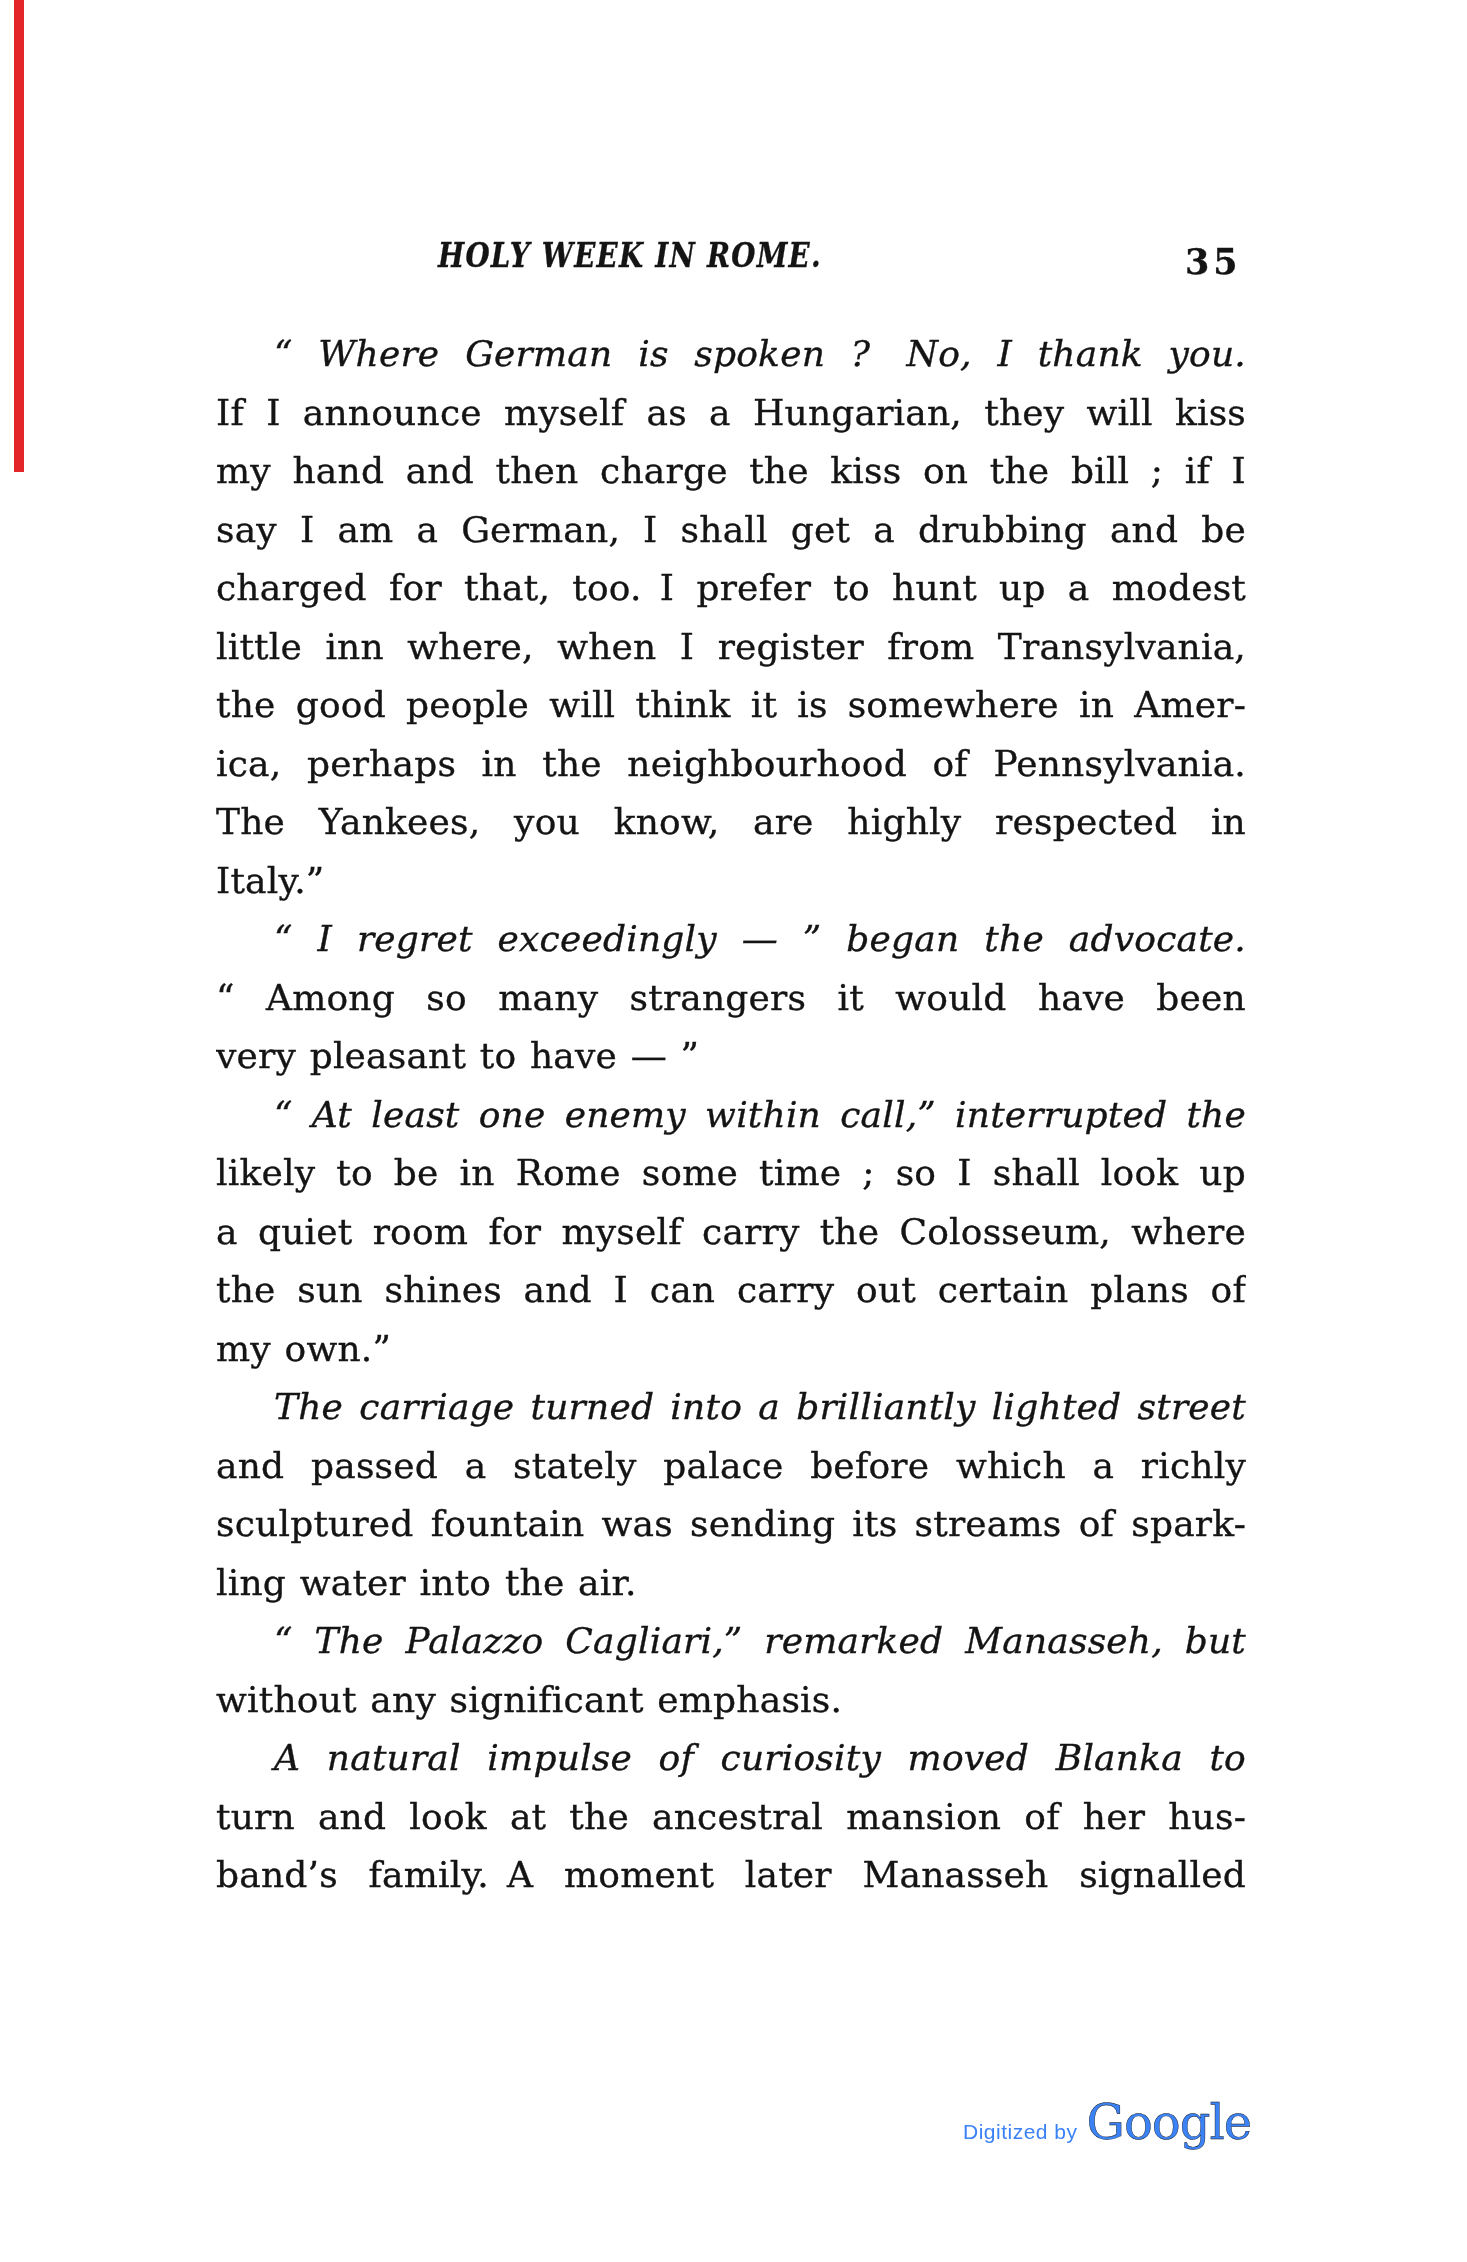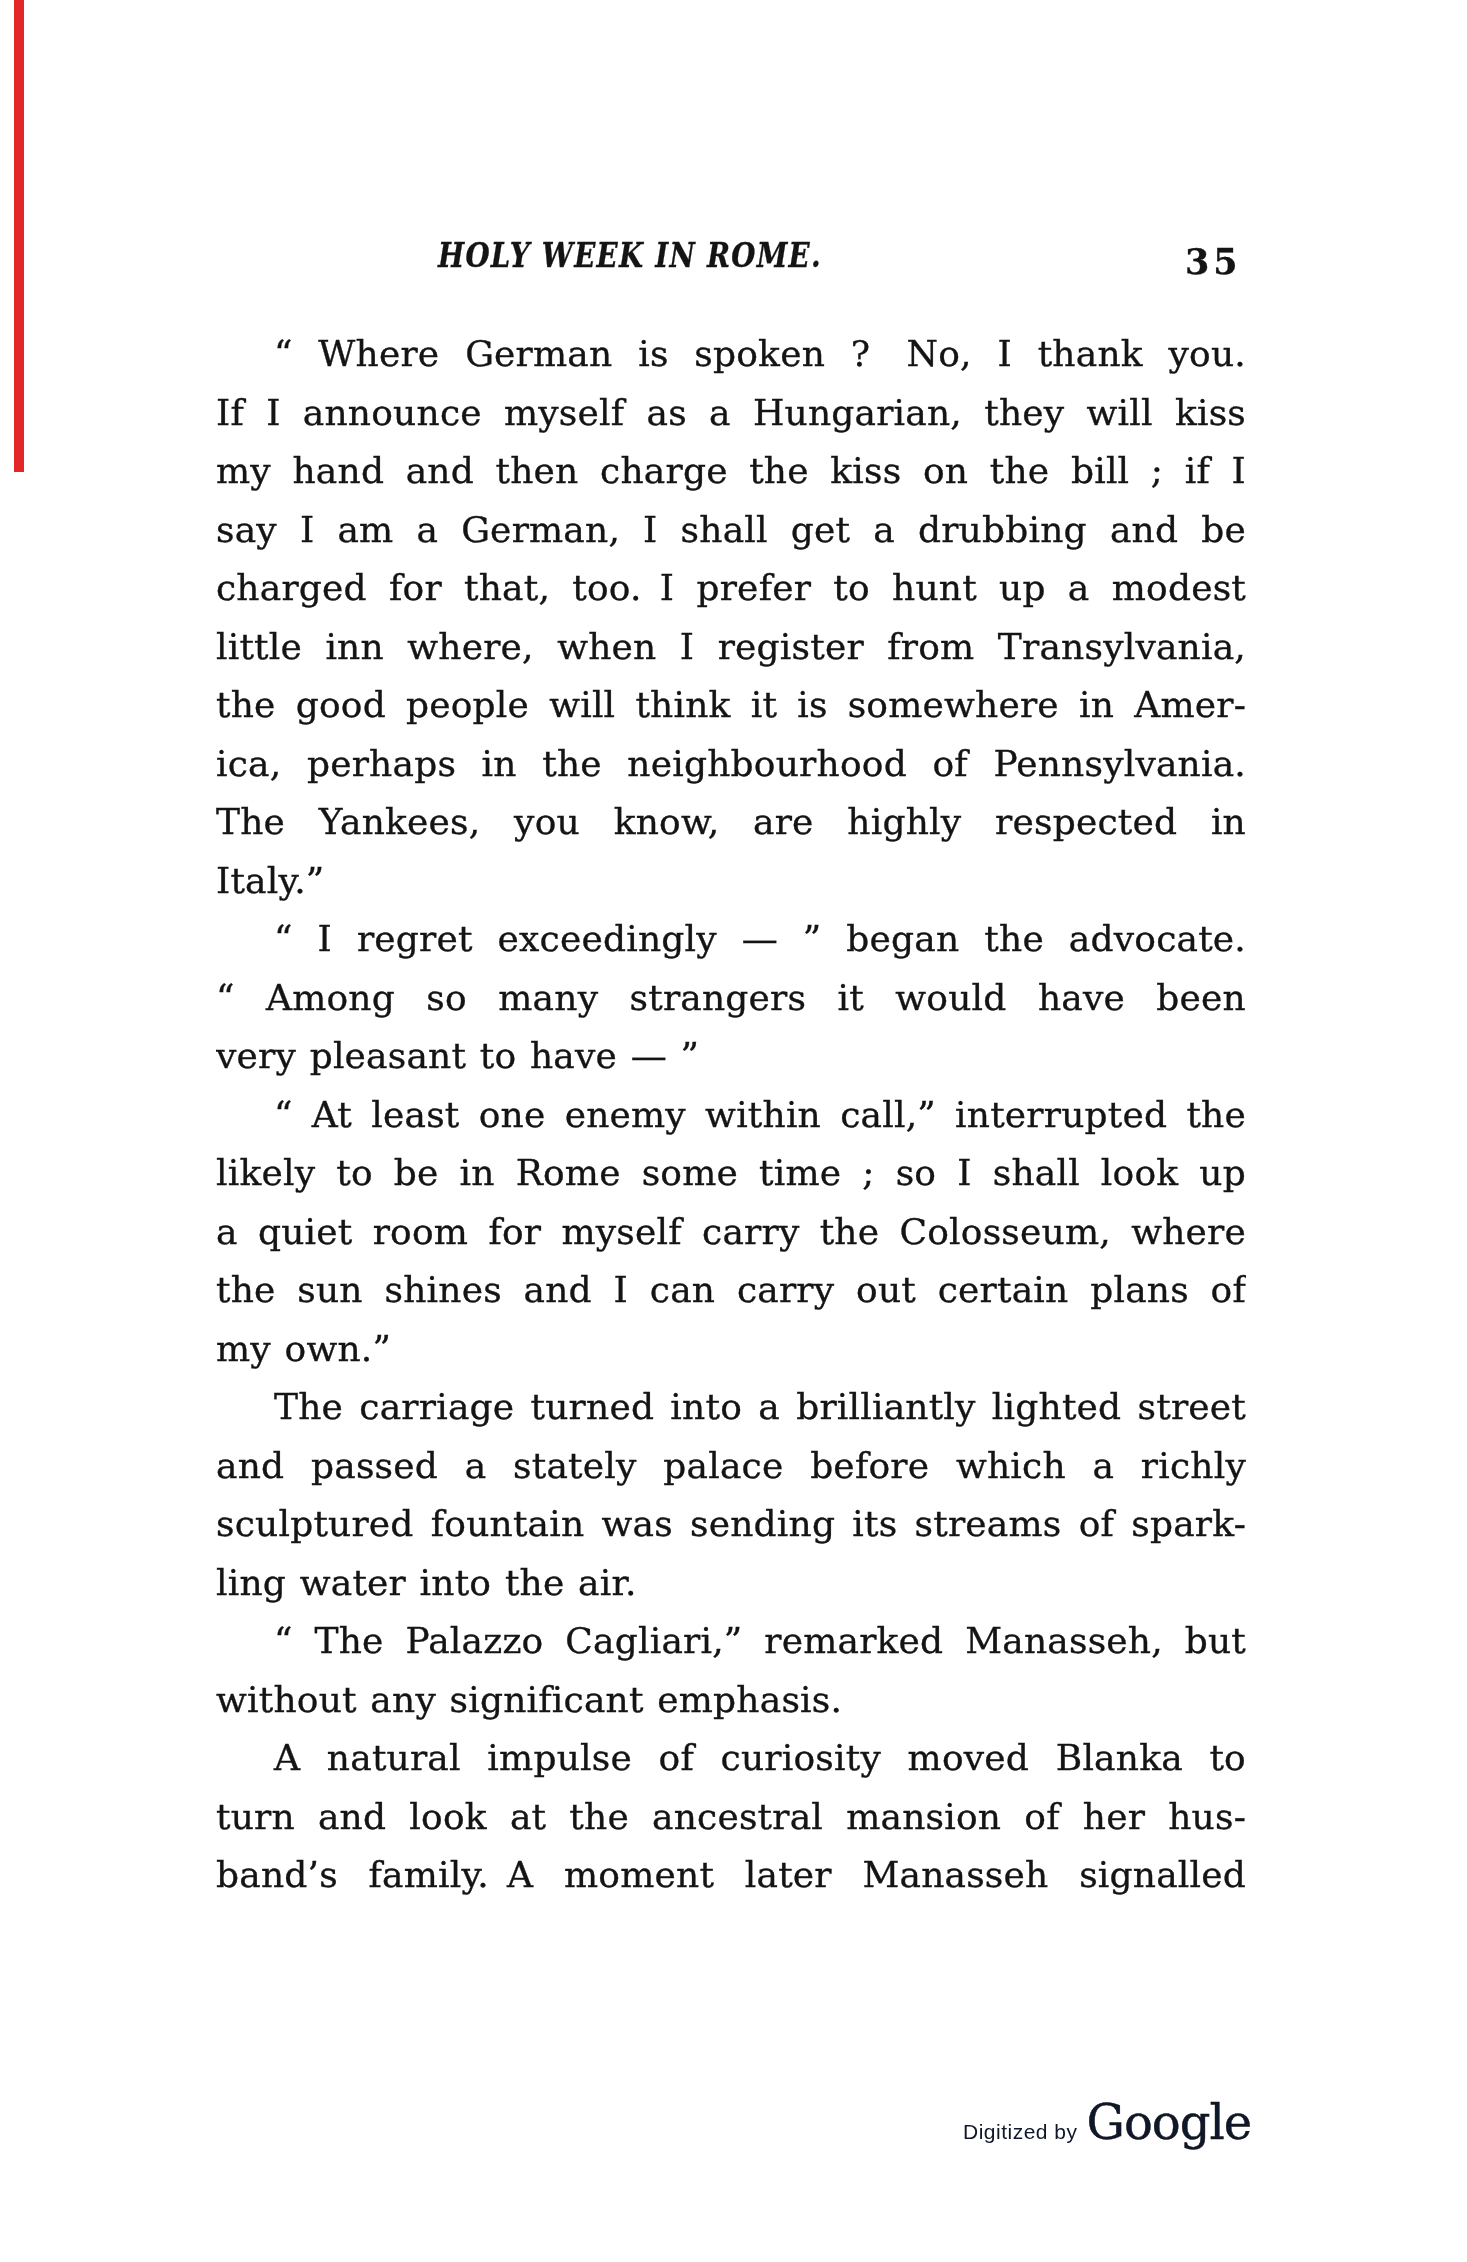--- a/index.html
+++ b/index.html
@@ -55,27 +55,28 @@
     word-spacing:2px;
     letter-spacing:0.2px;
     -webkit-text-stroke:0.35px #141414;
   }
   .line.last{
     text-align:left;
     text-align-last:left;
   }
   .line.indent{
     padding-left:58px;
+    font-style:italic;
   }
   .footer{
     position:absolute;
     top:2094px; left:963px;
     display:flex;
     align-items:baseline;
-    color:#0f172a;
+    color:#3b82f6;
   }
   .digitized{
     font-family:"Liberation Sans", sans-serif;
     font-size:21px;
     letter-spacing:0.5px;
   }
   .google-logo{
     font-family:"DejaVu Serif", serif;
     font-size:48px;
     letter-spacing:-1px;

